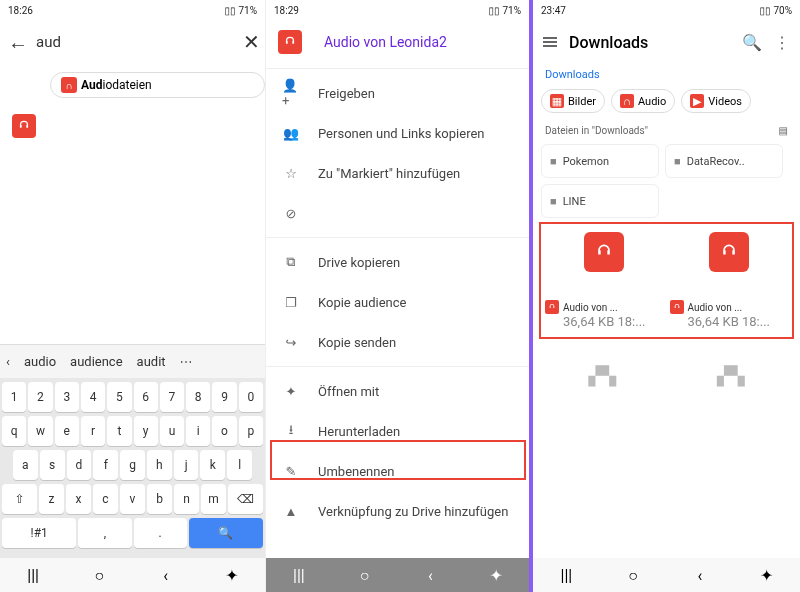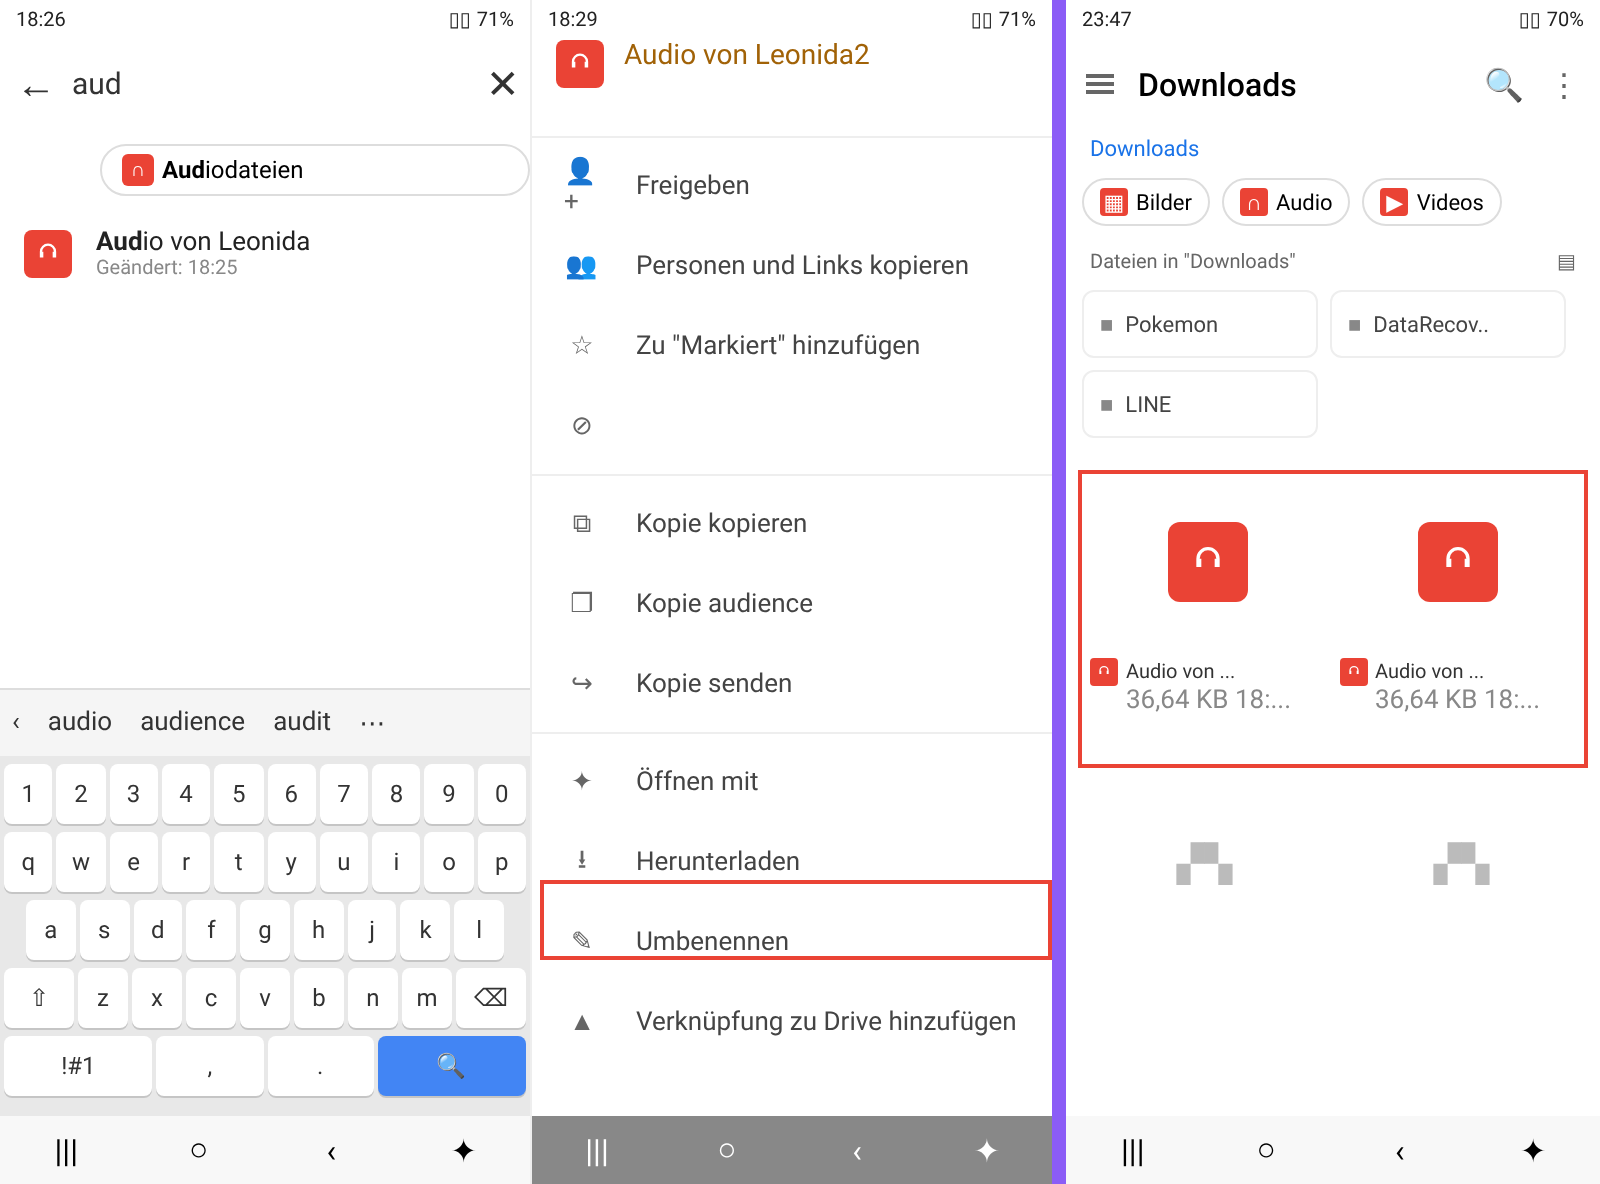--- a/index.html
+++ b/index.html
@@ -1,19 +1,19 @@
 <!DOCTYPE html>
 <html><head>
 <meta charset="utf-8">
 <style>
 *{margin:0;padding:0;box-sizing:border-box;font-family:Roboto,Arial,sans-serif}
 body{width:800px;height:592px;display:flex;background:#fff;overflow:hidden}
 .screen{height:592px;position:relative;background:#fff;display:flex;flex-direction:column}
 .s1{width:266px;border-right:1px solid #eee}
-.s2{width:267px;border-right:7px solid #8b5cf6}
+.s2{width:267px;border-right:4px solid #8b5cf6}
 .s3{width:267px}
 .status{height:20px;display:flex;justify-content:space-between;align-items:center;padding:0 8px;font-size:10px;color:#222}
 .status .right{display:flex;gap:3px;align-items:center}
 .searchbar{display:flex;align-items:center;height:44px;padding:0 8px;gap:8px}
 .back{font-size:20px;color:#333;cursor:pointer}
 .sinput{flex:1;border:none;outline:none;font-size:15px;color:#333}
 .close{font-size:20px;color:#333;cursor:pointer}
 .chip{display:inline-flex;align-items:center;gap:4px;border:1px solid #ddd;border-radius:16px;padding:4px 10px;margin:8px 0 8px 50px;font-size:12px;cursor:pointer}
 .red-icon{width:16px;height:16px;background:#ea4335;border-radius:3px;display:flex;align-items:center;justify-content:center;color:#fff;font-size:10px}
 .result{display:flex;align-items:center;padding:8px 12px;gap:12px;cursor:pointer}
@@ -26,36 +26,36 @@
 .suggest span{cursor:pointer}
 .keyboard{background:#e8e8e8;padding:4px 2px 6px}
 .krow{display:flex;justify-content:center;gap:2px;margin-bottom:4px}
 .key{background:#fff;border-radius:4px;height:30px;min-width:22px;display:flex;align-items:center;justify-content:center;font-size:12px;color:#333;box-shadow:0 1px 0 rgba(0,0,0,.15);flex:1;cursor:pointer}
 .key.wide{flex:1.4}
 .key.space{flex:4}
 .key.search{background:#4285f4;color:#fff}
 .navbar{height:34px;display:flex;align-items:center;justify-content:space-around;background:#f8f8f8}
 .navbar.dark{background:#888}
 .navbar .nb{width:18px;height:18px;cursor:pointer;display:flex;align-items:center;justify-content:center}
-.s2-header{display:flex;height:44px;padding:0 12px;gap:10px;font-size:14px;color:#a16207}
+.s2-header{display:flex;align-items:center;height:44px;padding:0 12px;gap:22px;font-size:14px;color:#6d28d9}
 .menu-item{display:flex;align-items:center;height:40px;padding:0 16px;gap:18px;font-size:13px;color:#444;cursor:pointer}
 .menu-item .mi-icon{width:18px;display:flex;justify-content:center;color:#666}
 .divider{height:1px;background:#eee;margin:4px 0}
 .highlight{position:absolute;border:2px solid #ea4335;pointer-events:none}
 .s3-top{display:flex;align-items:center;height:44px;padding:0 10px;gap:12px}
 .s3-title{font-size:16px;font-weight:500;flex:1}
 .crumb{font-size:11px;color:#1a73e8;padding:4px 12px;cursor:pointer}
 .chips{display:flex;gap:6px;padding:4px 8px}
 .chip2{display:flex;align-items:center;gap:4px;border:1px solid #ddd;border-radius:16px;padding:4px 8px;font-size:11px;cursor:pointer}
 .chip2 .ci{width:14px;height:14px;border-radius:2px;display:flex;align-items:center;justify-content:center}
 .section-label{font-size:10px;color:#666;padding:8px 12px;display:flex;justify-content:space-between;align-items:center}
 .folders{display:flex;flex-wrap:wrap;gap:6px;padding:0 8px}
 .folder{border:1px solid #eee;border-radius:6px;width:118px;height:34px;display:flex;align-items:center;gap:6px;padding:0 8px;font-size:11px;color:#444;cursor:pointer}
 .folder .fi{color:#888}
-.files-box{border:2px solid #ea4335;margin:16px 6px;padding:24px 4px;display:flex;gap:6px}
+.files-box{border:2px solid #ea4335;margin:4px 6px;padding:8px 4px;display:flex;gap:6px}
 .file{flex:1;display:flex;flex-direction:column;align-items:center;cursor:pointer}
 .file .thumb{width:40px;height:40px;background:#ea4335;border-radius:6px;display:flex;align-items:center;justify-content:center;margin-bottom:28px}
 .file .thumb svg{width:20px;height:20px;fill:#fff}
 .file .fname{display:flex;align-items:center;gap:4px;font-size:10px;color:#333;width:100%}
 .file .fsize{font-size:13px;color:#888;width:100%;padding-left:18px}
 .file .sm-icon{width:14px;height:14px;background:#ea4335;border-radius:2px;display:flex;align-items:center;justify-content:center}
 .file .sm-icon svg{width:8px;height:8px;fill:#fff}
 .placeholders{display:flex;gap:6px;padding:8px;margin-top:4px}
 .ph{flex:1;height:40px;display:flex;align-items:center;justify-content:center;color:#bbb;font-size:18px}
 .hamburger{display:flex;flex-direction:column;gap:2px;cursor:pointer}
@@ -81,24 +81,20 @@
   <div class="chip">
     <span class="red-icon">∩</span>
     <span><b>Aud</b>iodateien</span>
   </div>
   <div class="result">
     <div class="result-icon">
       <svg viewBox="0 0 24 24">
           <path d="M12 3a7 7 0 00-7 7v5h3v-5h-1a5 5 0 1110 0h-1v5h3v-5a7 7 0 00-7-7z"></path>
         </svg>
     </div>
-    <div class="result-txt">
-      <div class="title"><b>Aud</b><span>io von Leonida</span></div>
-      <div class="sub">Geändert: 18:25</div>
-    </div>
   </div>
   <div class="kbd-area">
     <div class="suggest">
       <span>‹</span>
       <span>audio</span>
       <span>audience</span>
       <span>audit</span>
       <span>⋯</span>
     </div>
     <div class="keyboard">
@@ -192,21 +188,21 @@
   <div class="menu-item">
       <span class="mi-icon">☆</span>
       <span>Zu "Markiert" hinzufügen</span>
     </div>
   <div class="menu-item">
       <span class="mi-icon">⊘</span>
     </div>
   <div class="divider"></div>
   <div class="menu-item">
       <span class="mi-icon">⧉</span>
-      <span>Kopie kopieren</span>
+      <span>Drive kopieren</span>
     </div>
   <div class="menu-item">
       <span class="mi-icon">❐</span>
       <span>Kopie audience</span>
     </div>
   <div class="menu-item">
       <span class="mi-icon">↪</span>
       <span>Kopie senden</span>
     </div>
   <div class="divider"></div>

